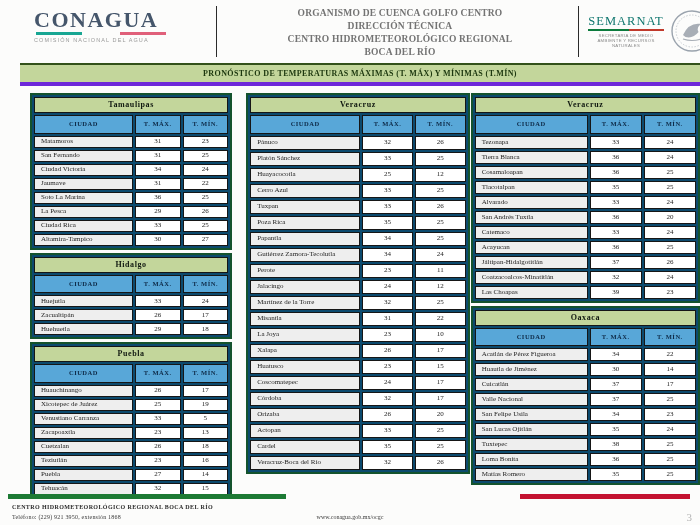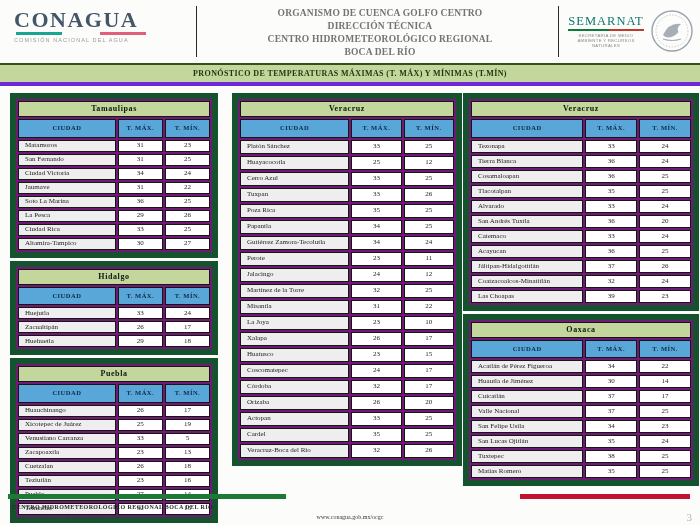--- a/index.html
+++ b/index.html
@@ -1,16 +1,16 @@
 <!DOCTYPE html>
 <html><head>
 <meta charset="utf-8">
 <style>
   html,body{margin:0;padding:0;background:#e8e8e8;}
-  .page{width:700px;height:525px;position:relative;background:#fcfcfb;font-family:"Liberation Serif",serif;overflow:hidden;margin:0 auto;box-sizing:border-box;}
+  .page{width:700px;height:525px;position:relative;background:#fcfcfb;font-family:"Liberation Serif",serif;overflow:hidden;margin:0 auto;box-sizing:border-box;padding-left:20px;}
 
   
   .hdr{position:relative;height:63px;}
   .conagua{position:absolute;left:14px;top:9px;width:170px;}
   .conagua-word{font-size:22px;font-weight:bold;color:#45566b;letter-spacing:1.5px;line-height:22px;}
   .conagua-bars{display:flex;justify-content:space-between;width:130px;margin:1px 0 2px 2px;}
   .cbar{height:3px;width:46px;}
   .cbar.teal{background:#18a693;}
   .cbar.pink{background:#e0607a;}
   .conagua-sub{font-family:"Liberation Sans",sans-serif;font-size:5.5px;color:#9a9a9a;letter-spacing:1.1px;}
@@ -28,21 +28,21 @@
   .seal{position:absolute;left:650px;top:9px;width:44px;height:44px;}
 
   
   .title-band{height:17px;background:#c3d69b;border-top:2px solid #33511a;border-bottom:4px solid #6d28d9;text-align:center;font-weight:bold;font-size:8px;line-height:17px;color:#1c370e;letter-spacing:0.4px;}
 
   
   .tables{display:flex;align-items:flex-start;padding:7px 0 0 10px;}
   .tcol1{width:208px;margin-right:14px;}
   .tcol2{width:230px;margin-right:1px;}
   .tcol3{width:236px;}
-  table{border-collapse:separate;border-spacing:2px;border:6px solid #14532d;width:100%;background:#701a75;table-layout:fixed;}
+  table{border-collapse:separate;border-spacing:2px;border:2px solid #14532d;width:100%;background:#0c4a6e;table-layout:fixed;}
   table+table{margin-top:3px;}
   th,td{border:1px solid #161616;line-height:1;}
   th.state{background:#c3d69b;font-size:8px;font-weight:bold;color:#101810;padding:3px 0;letter-spacing:0.6px;}
   th.chead{background:#58a7d8;font-size:6.5px;color:#0e2a47;padding:5px 0;letter-spacing:0.5px;font-weight:bold;}
   td.city{background:#eeeeee;font-size:7px;color:#1d1d1d;text-align:left;padding:2.5px 3px 2.5px 6px;overflow:hidden;white-space:nowrap;}
   td.tmax,td.tmin{background:#fff;font-size:7px;text-align:center;color:#1d1d1d;padding:2.5px 0;}
   .tcol1 td.city{padding-top:1.5px;padding-bottom:1.5px;}
   .tcol1 td.tmax,.tcol1 td.tmin{padding:1.5px 0;}
   .tcol3 td.city{padding-top:2px;padding-bottom:2px;}
   .tcol3 td.tmax,.tcol3 td.tmin{padding:2px 0;}
@@ -276,20 +276,25 @@
               <th class="state" colspan="3">Veracruz</th>
             </tr>
           <tr>
             <th class="chead">CIUDAD</th>
             <th class="chead">T. MÁX.</th>
             <th class="chead">T. MÍN.</th>
           </tr>
         </thead>
         <tbody>
             <tr>
+              <td class="city">Pánuco</td>
+              <td class="tmax">32</td>
+              <td class="tmin">26</td>
+            </tr>
+            <tr>
               <td class="city">Platón Sánchez</td>
               <td class="tmax">33</td>
               <td class="tmin">25</td>
             </tr>
             <tr>
               <td class="city">Huayacocotla</td>
               <td class="tmax">25</td>
               <td class="tmin">12</td>
             </tr>
             <tr>
@@ -508,20 +513,25 @@
               <td class="city">San Lucas Ojitlán</td>
               <td class="tmax">35</td>
               <td class="tmin">24</td>
             </tr>
             <tr>
               <td class="city">Tuxtepec</td>
               <td class="tmax">38</td>
               <td class="tmin">25</td>
             </tr>
             <tr>
+              <td class="city">Loma Bonita</td>
+              <td class="tmax">36</td>
+              <td class="tmin">25</td>
+            </tr>
+            <tr>
               <td class="city">Matías Romero</td>
               <td class="tmax">35</td>
               <td class="tmin">25</td>
             </tr>
           </tbody>
       </table>
     </div>
 
   </div>
 

